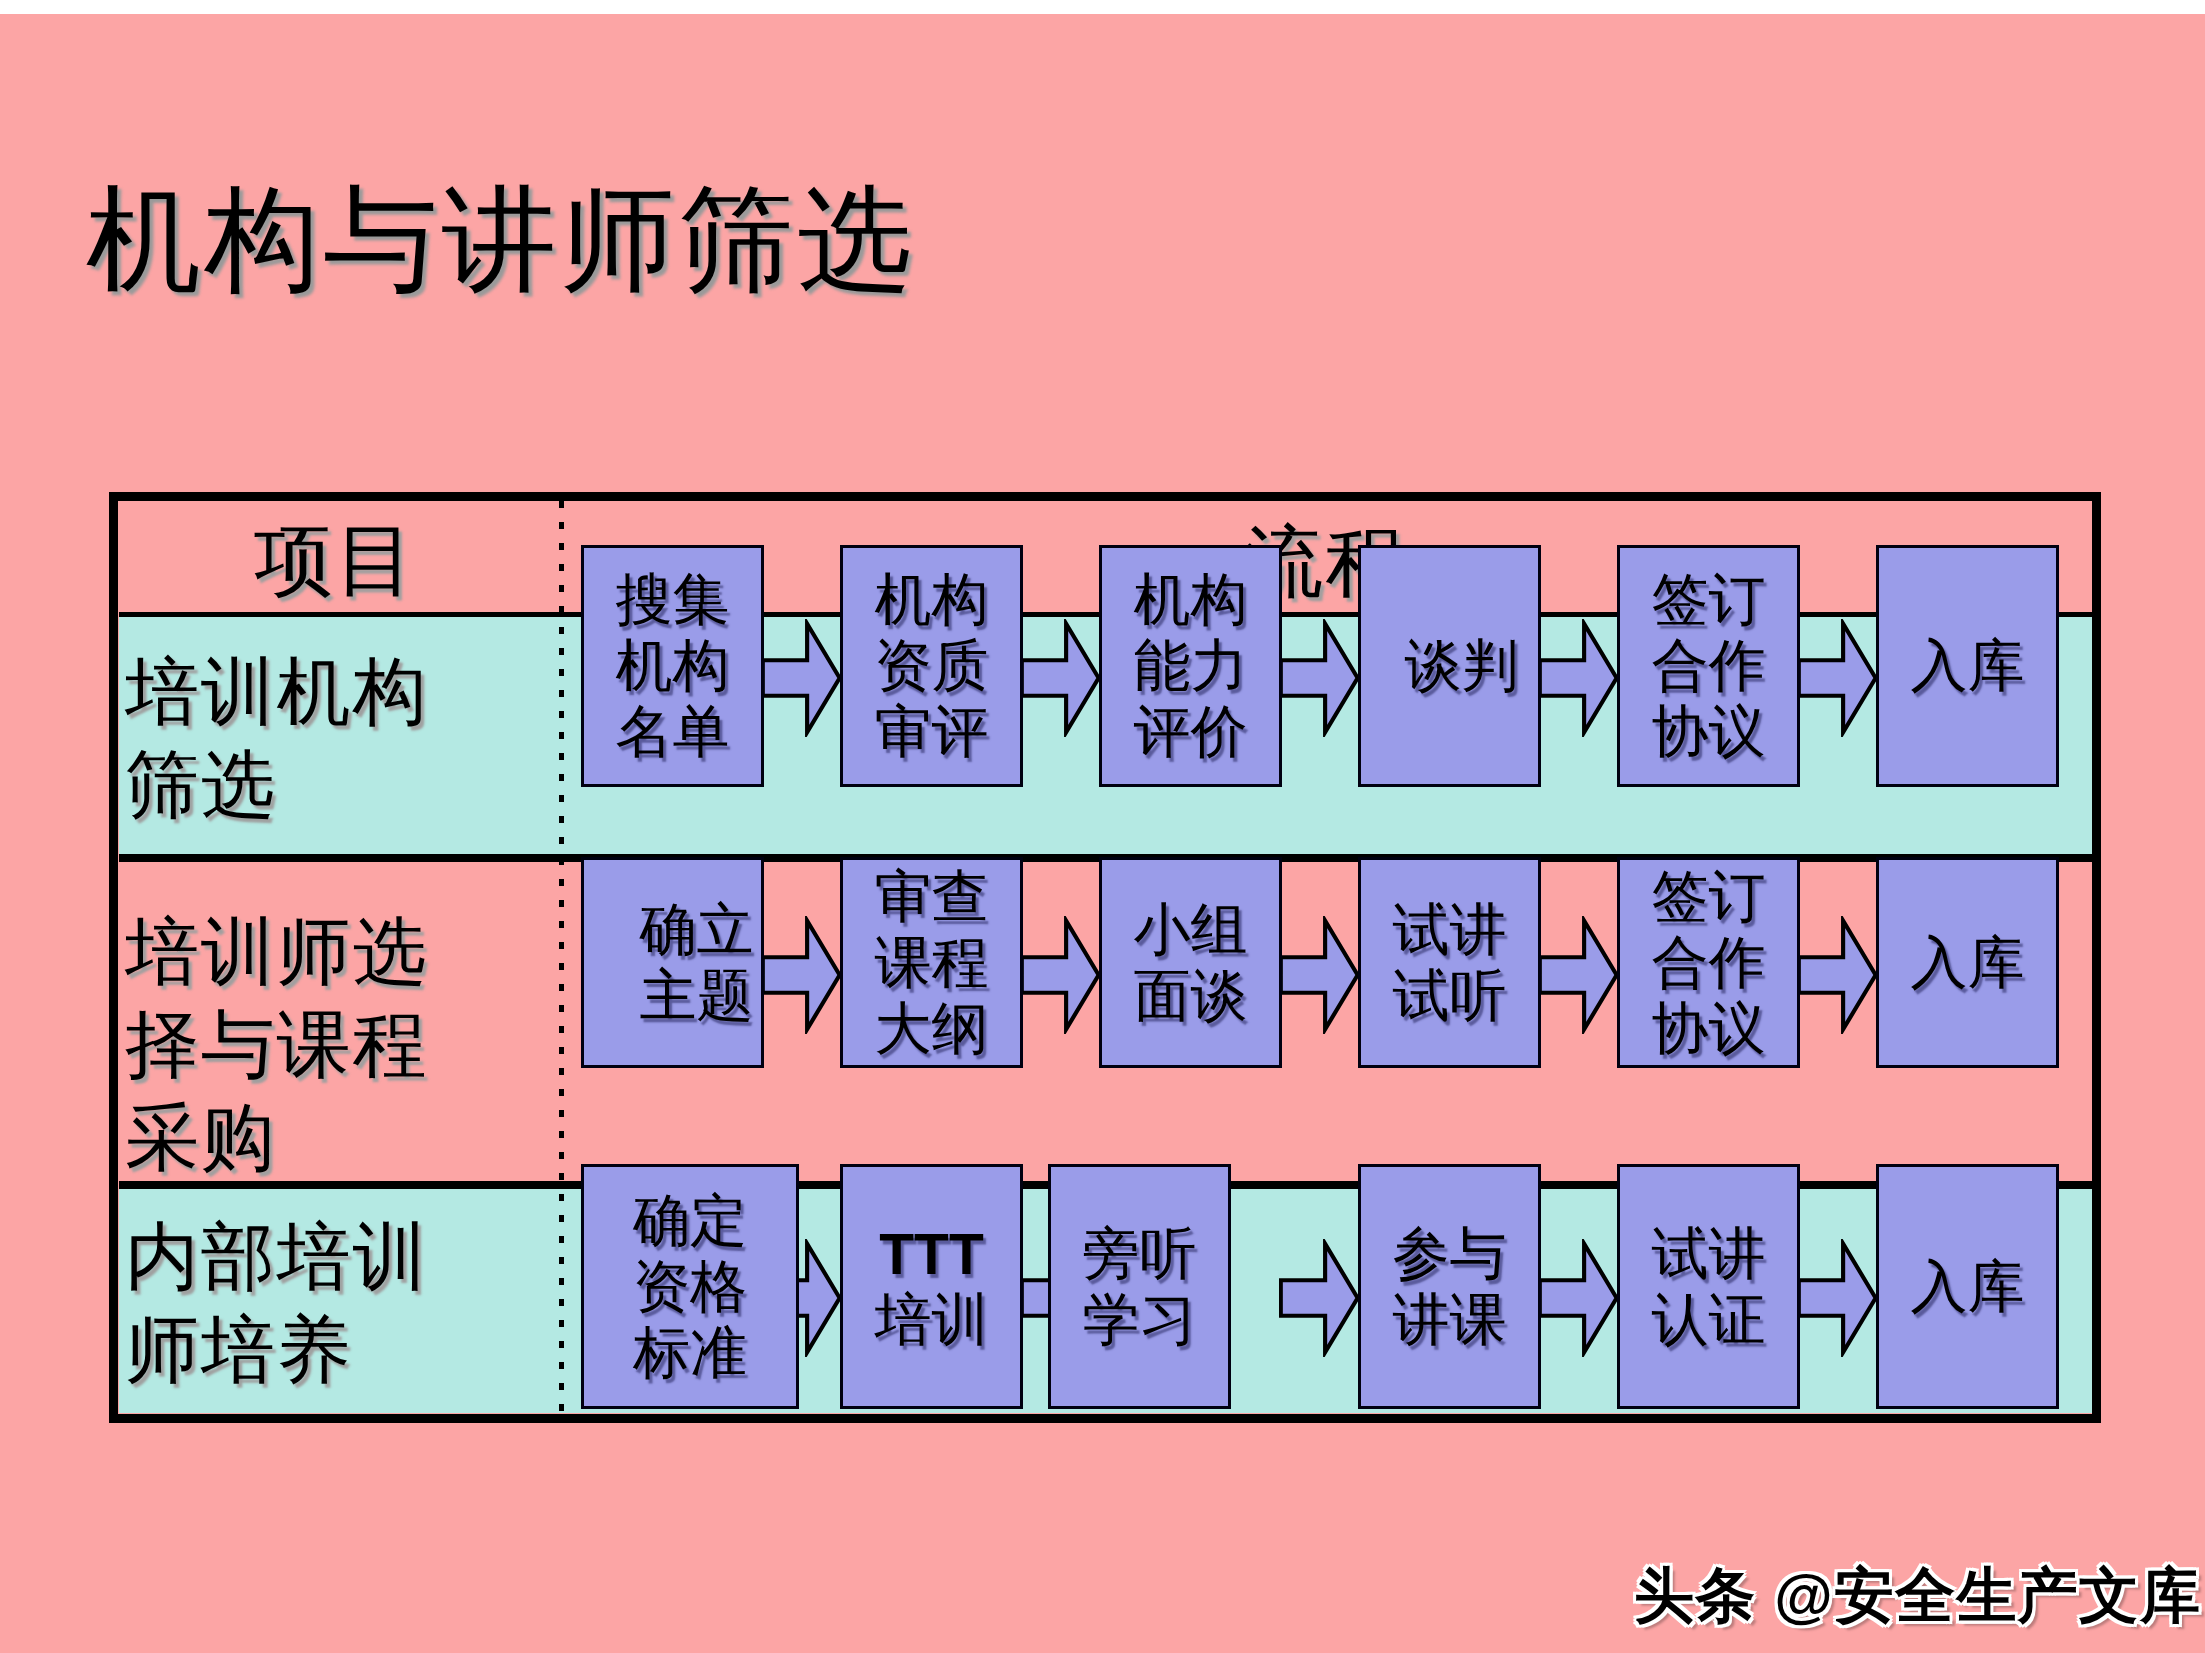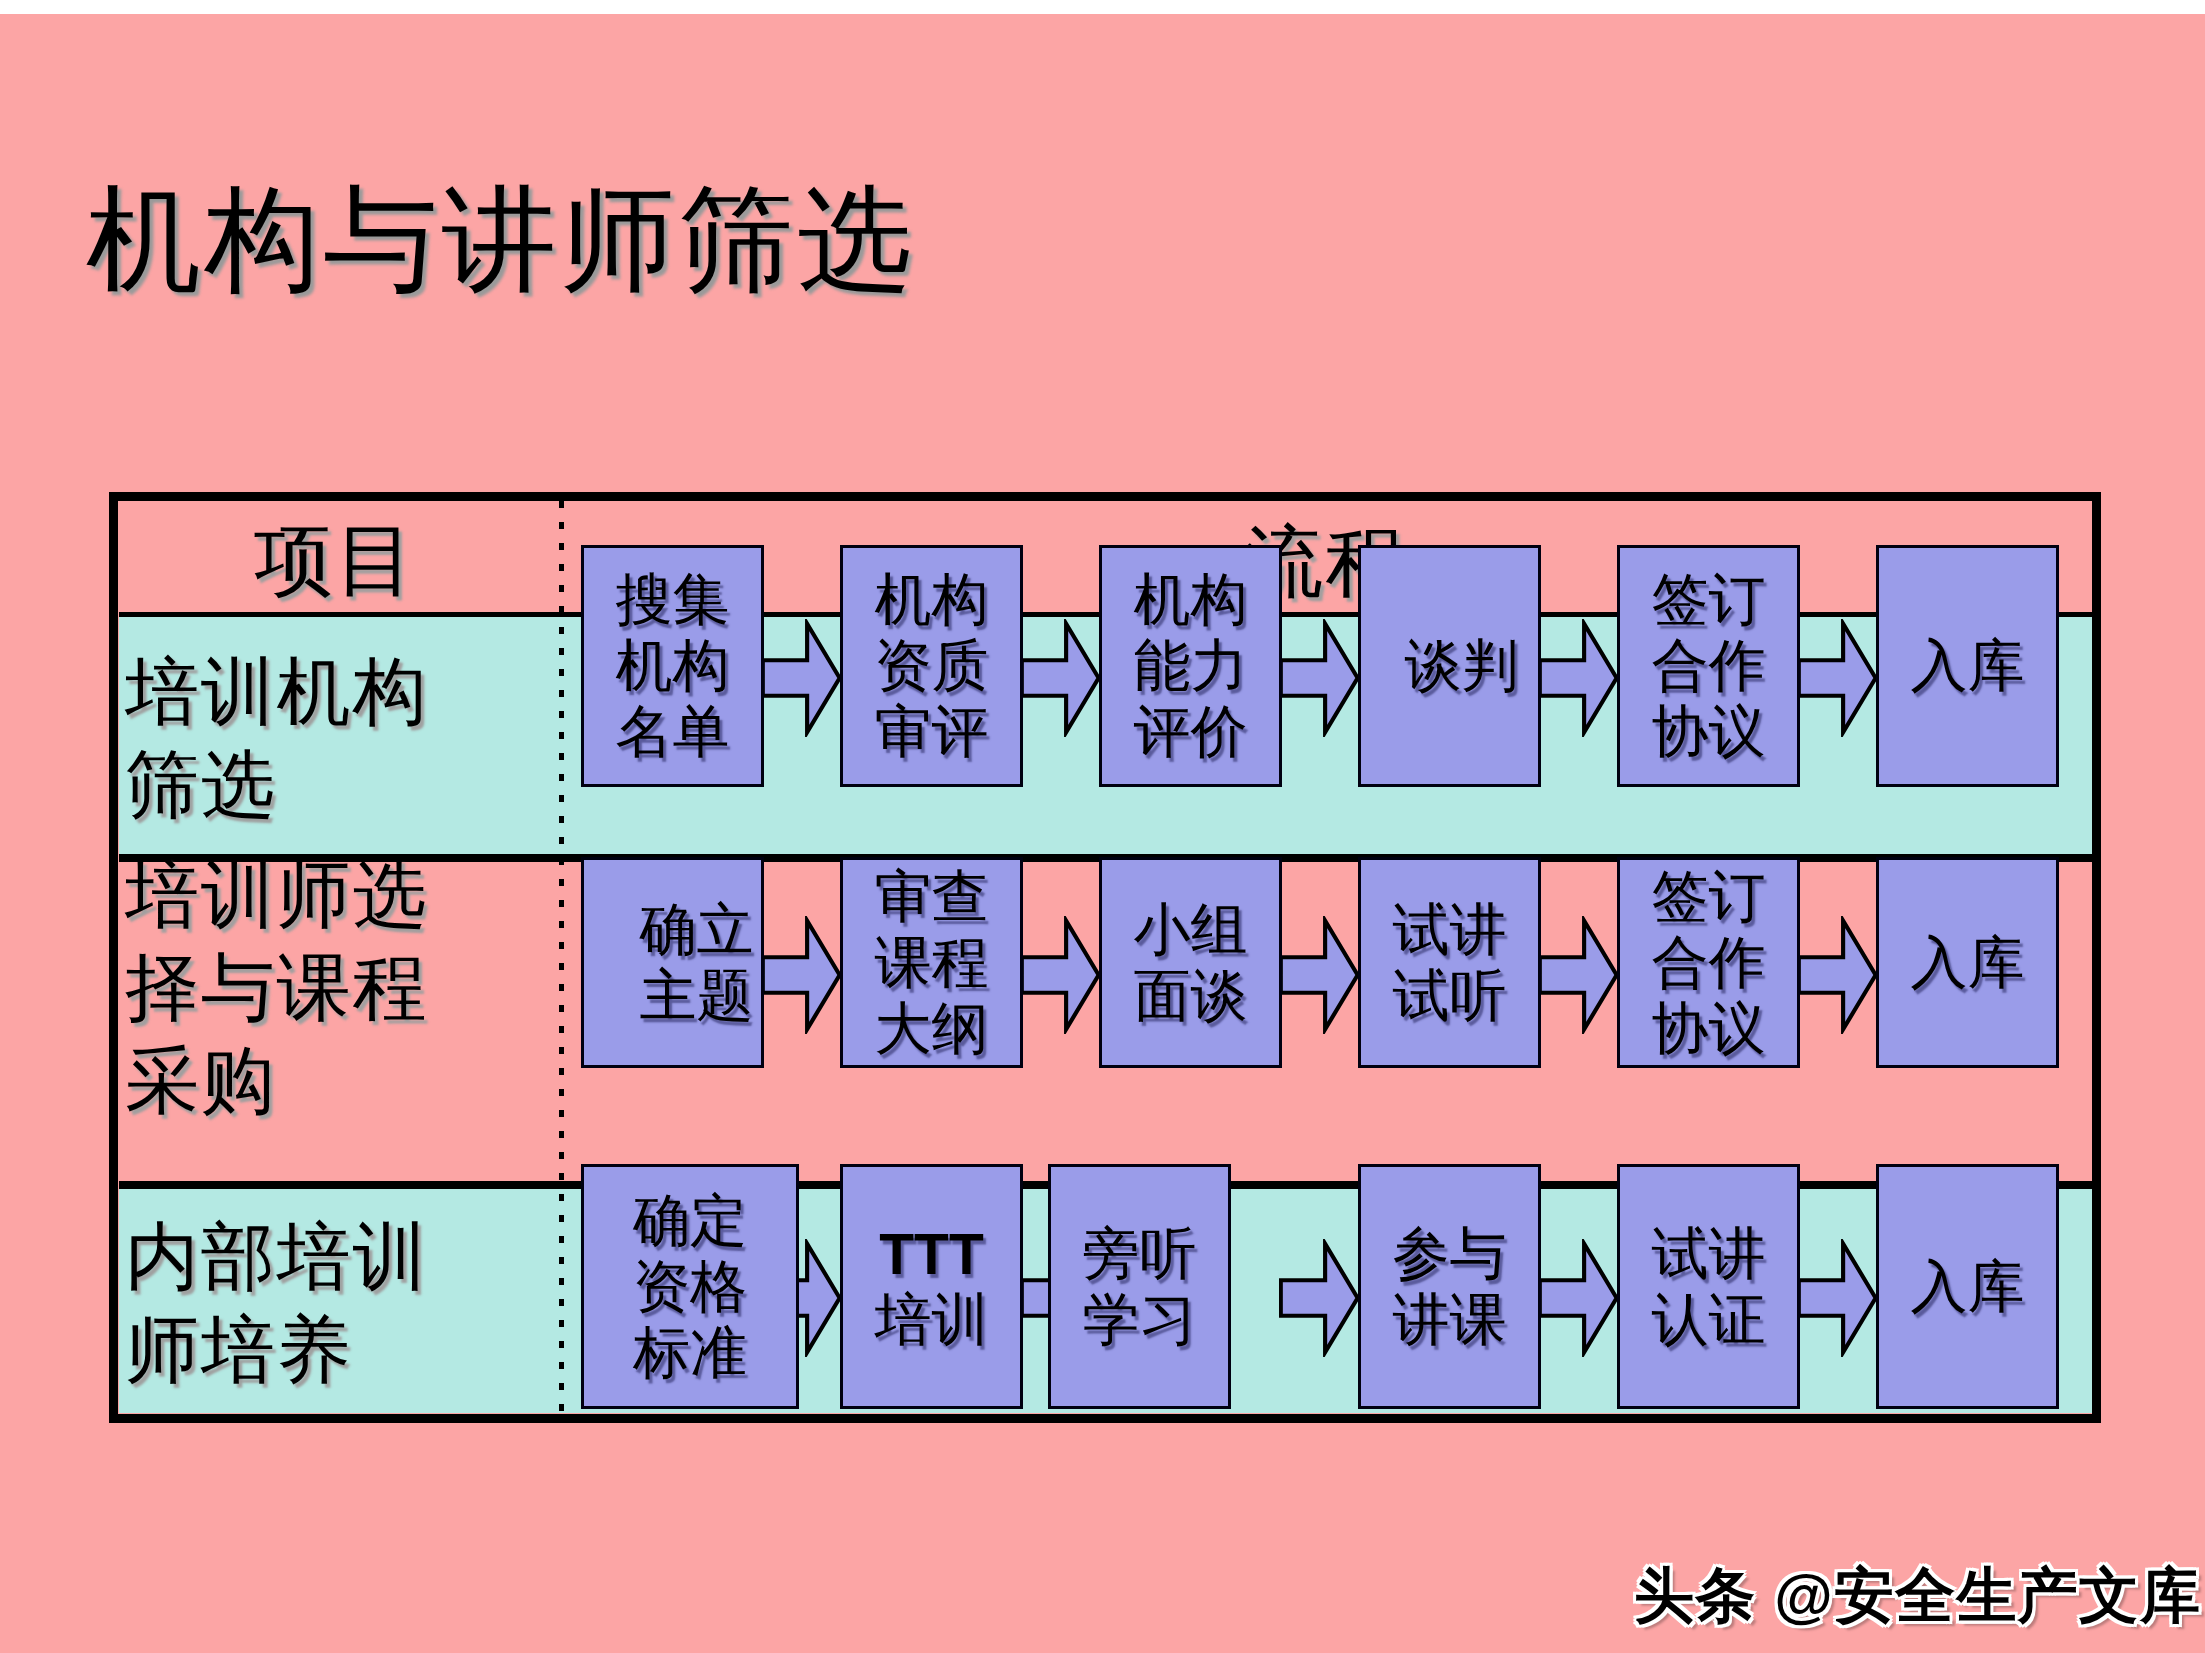--- a/index.html
+++ b/index.html
@@ -157,21 +157,21 @@
         <div class="box-ln">谈判</div>
       </div>
       <div class="flow-box" style="left: 1617px; top: 531px; width: 183px; height: 242px;">
         <div class="box-ln">签订</div>
         <div class="box-ln">合作</div>
         <div class="box-ln">协议</div>
       </div>
       <div class="flow-box" style="left: 1876px; top: 531px; width: 183px; height: 242px;">
         <div class="box-ln">入库</div>
       </div>
-      <div class="row-label" style="top: 835px;">
+      <div class="row-label" style="top: 892px;">
         <div class="lab-ln">培训师选</div>
         <div class="lab-ln">择与课程</div>
         <div class="lab-ln">采购</div>
       </div>
       <div class="flow-arrow" style="left: 761px; top: 902px; width: 81px; height: 118px;">
         <svg viewBox="0 0 137 200" preserveAspectRatio="none">
           <polygon points="3,70 78,70 78,8 133,100 78,192 78,130 3,130" fill="#9a9ce9" stroke="#000000" stroke-width="7"></polygon>
         </svg>
       </div>
       <div class="flow-arrow" style="left: 1020px; top: 902px; width: 81px; height: 118px;">

